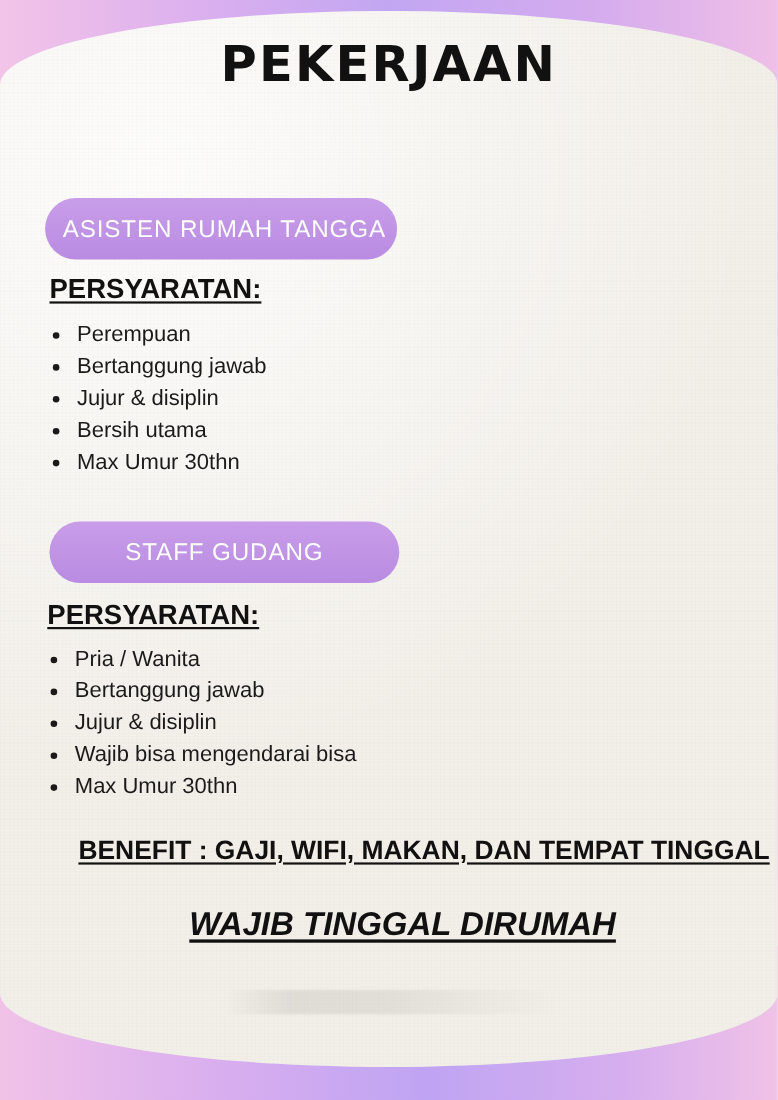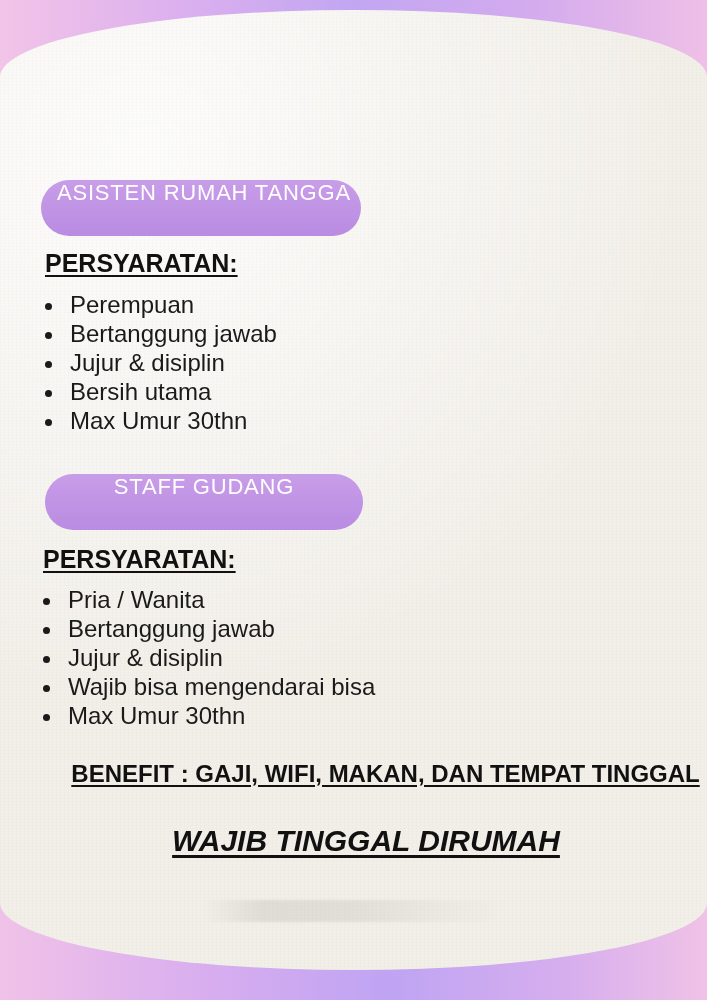--- a/index.html
+++ b/index.html
@@ -85,20 +85,21 @@
   }
 
   .pill {
     position: absolute;
     border-radius: 40px;
     background: linear-gradient(180deg, #c89de8 0%, #b98be2 100%);
     color: #ffffff;
     font-size: 22px;
     letter-spacing: 0.8px;
     display: flex;
+    align-items: center;
     justify-content: center;
     font-family: "Liberation Sans", sans-serif;
   }
   #pill-art {
     left: 41px;
     top: 180px;
     width: 320px;
     height: 56px;
     justify-content: flex-start;
     padding-left: 16px;
@@ -121,21 +122,21 @@
     font-family: "Liberation Sans", sans-serif;
   }
   #heading-1 { left: 45px; top: 249px; }
   #heading-2 { left: 43px; top: 545px; }
 
   ul.req-list {
     position: absolute;
     margin: 0;
     padding: 0 0 0 28px;
     list-style: disc;
-    font-size: 24px;
+    font-size: 20px;
     color: #1a1a1a;
     line-height: 29px;
   }
   ul.req-list li {
     margin: 0;
     padding-left: 4px;
   }
   #list-1 { left: 38px; top: 290px; }
   #list-2 { left: 36px; top: 585px; }
 
@@ -186,20 +187,21 @@
   <div class="grad-top"></div>
   <div class="grad-bottom"></div>
 
   <div class="paper">
     <div class="paper-texture"></div>
   </div>
 
   <div class="content">
 
     <div class="title">
+      <span class="title-line-2">PEKERJAAN</span>
     </div>
 
     <div class="pill" id="pill-art">
       <span>ASISTEN RUMAH TANGGA</span>
     </div>
 
     <div class="section-heading" id="heading-1">PERSYARATAN:</div>
 
     <ul class="req-list" id="list-1">
       <li>Perempuan</li>

